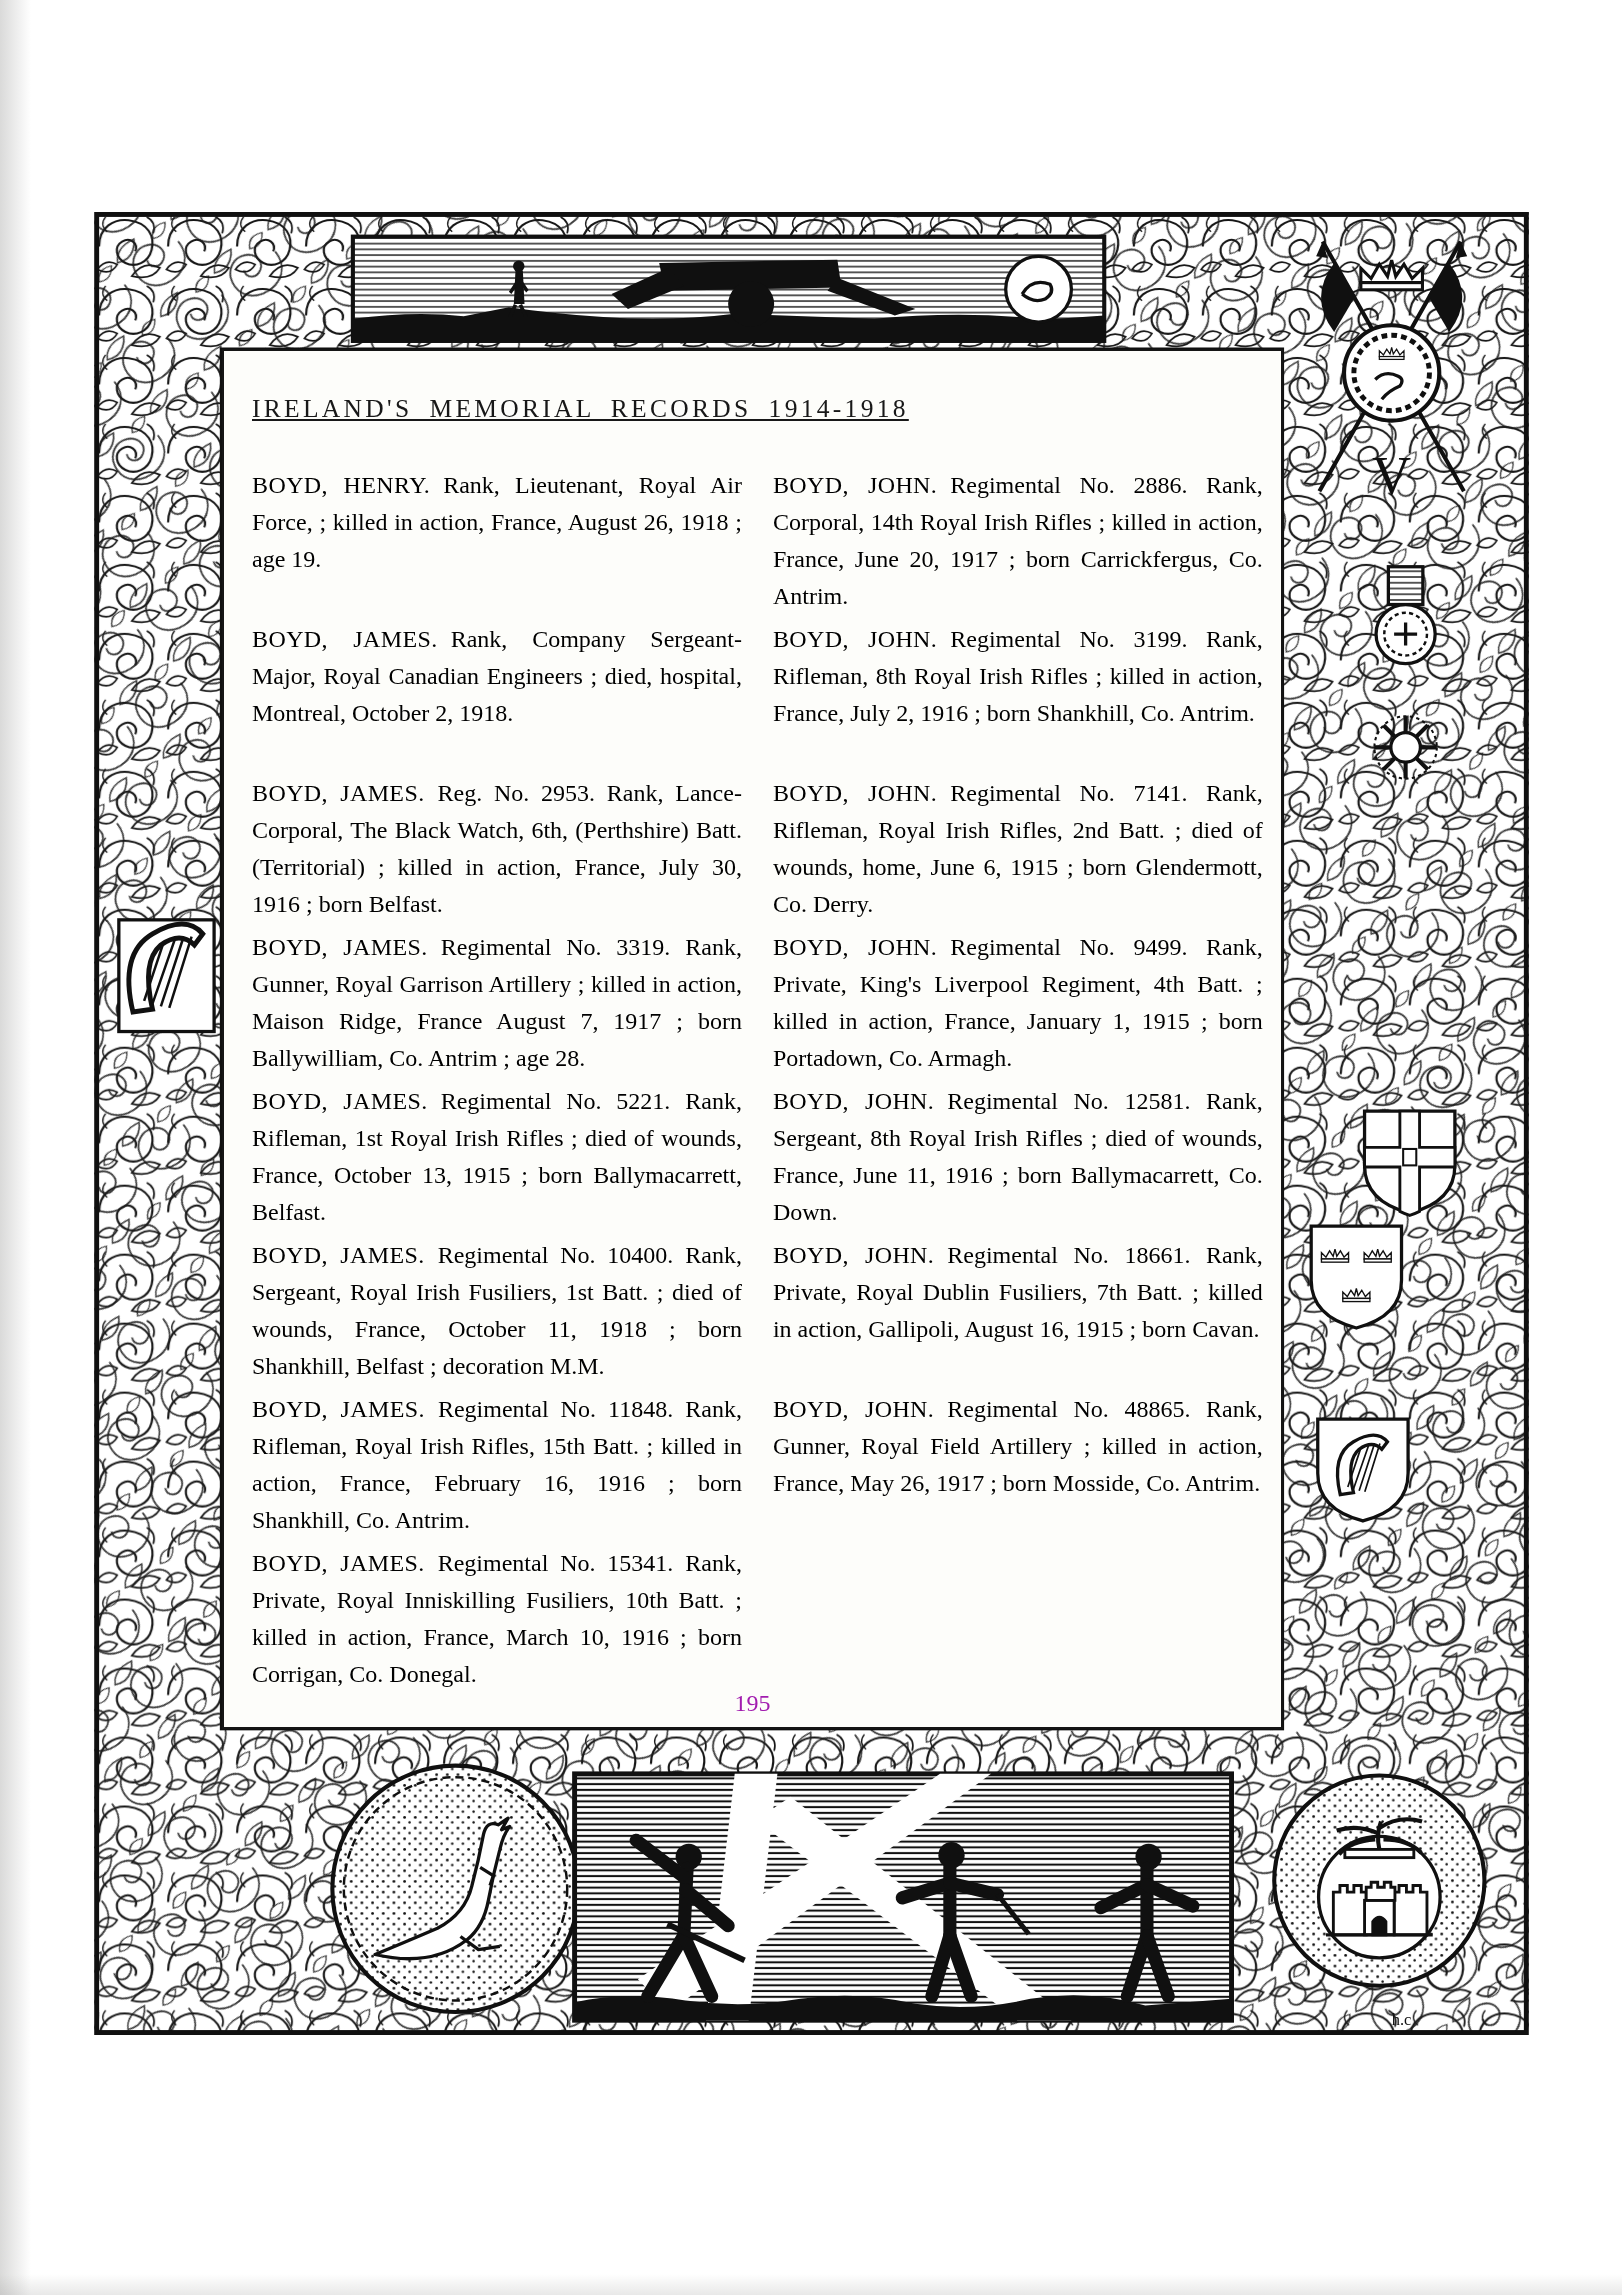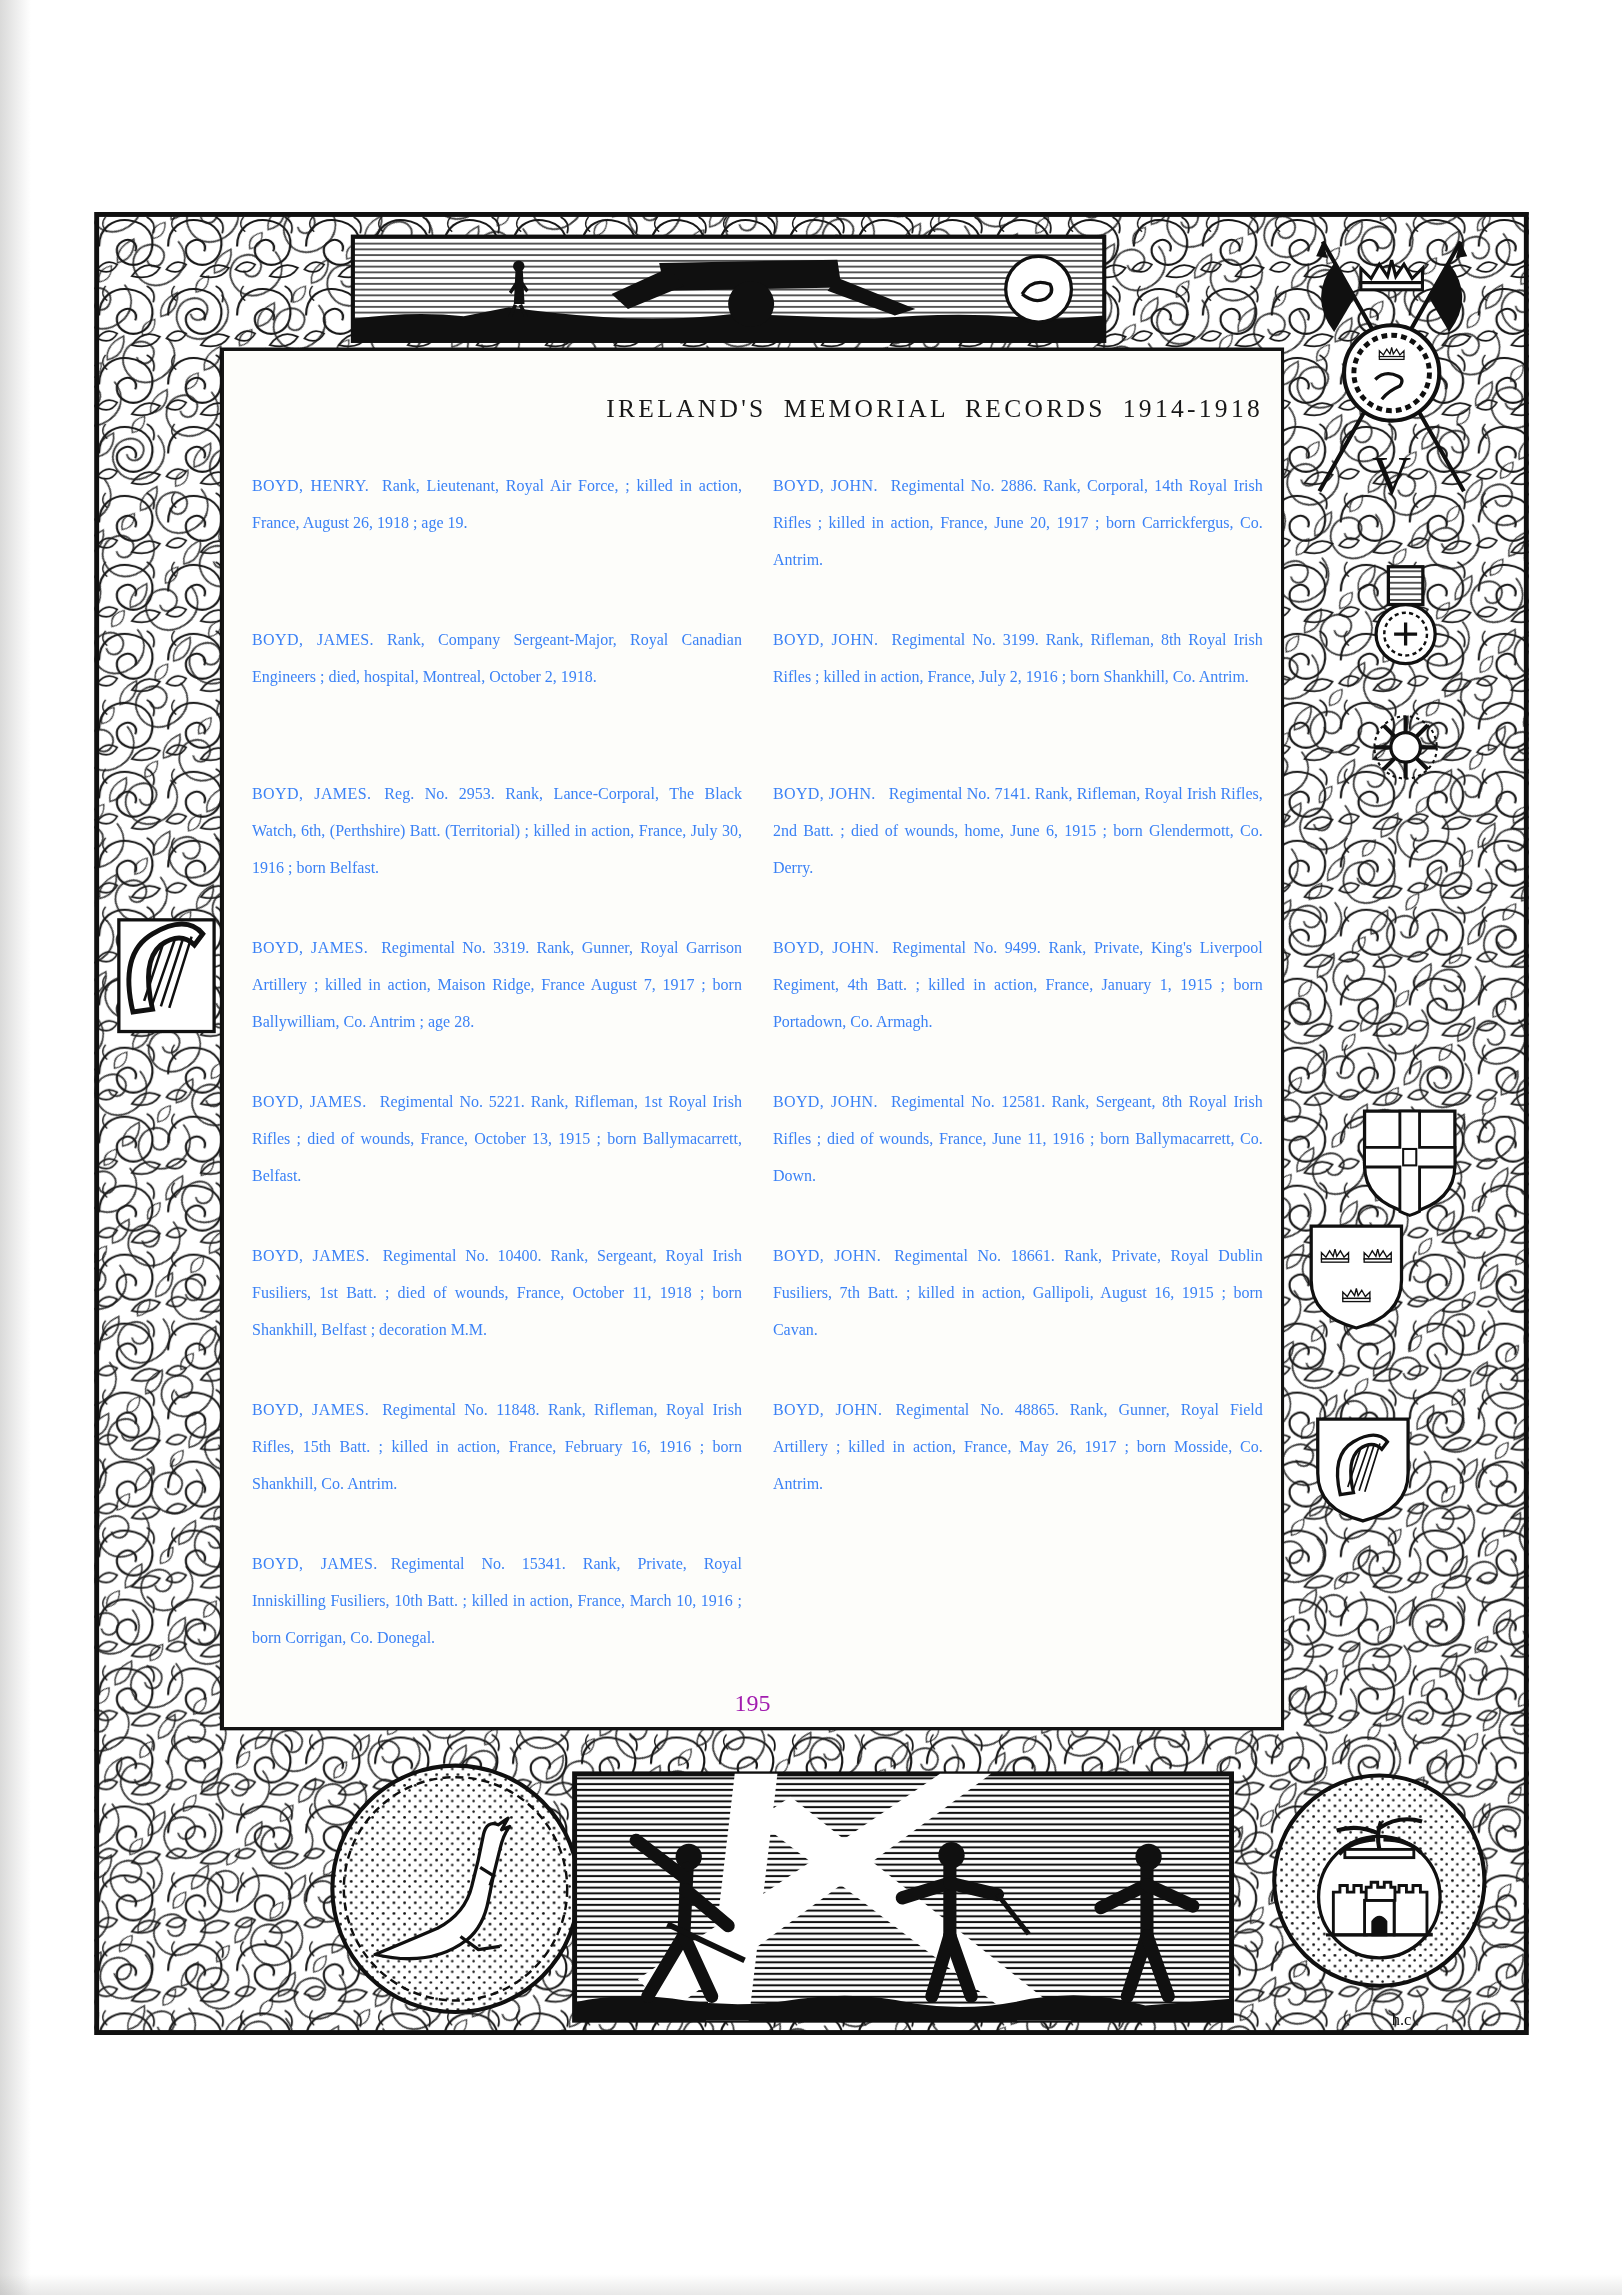--- a/index.html
+++ b/index.html
@@ -18,29 +18,29 @@
 
   .plate{position:absolute;left:94px;top:212px;width:1435px;height:1823px;}
   .plate svg{display:block;width:1435px;height:1823px;}
 
   .content-panel{
     position:absolute;left:222px;top:349px;width:1061px;height:1380px;
     box-sizing:border-box;background:#fdfdfa;border:2.5px solid #151515;
     padding:43px 18px 0 28px;
   }
   .page-header{
-    margin:0 0 43px 0;text-align:right;font-weight:normal;
-    font-size:25.5px;letter-spacing:3.3px;word-spacing:7.4px;color:#181818;
+    margin:0 0 43px 0;text-align:left;font-weight:normal;
+    font-size:25.5px;letter-spacing:3.3px;word-spacing:7.4px;color:#181818;text-decoration:underline;
   }
   .cols{display:flex;gap:31px;}
   .col{width:calc(50% - 15.6px);}
   .entry{
     margin:0;min-height:154px;
-    font-size:16px;line-height:37px;text-align:justify;
-    color:#3b82f6;
+    font-size:24px;line-height:37px;text-align:justify;
+    color:#000000;
   }
   .entry .rname{margin-right:13px;letter-spacing:0.4px;}
   .page-number{
     position:absolute;left:0;right:0;bottom:10px;text-align:center;
     font-size:24px;color:#a21caf;
   }
 </style>
 </head>
 <body>
 

